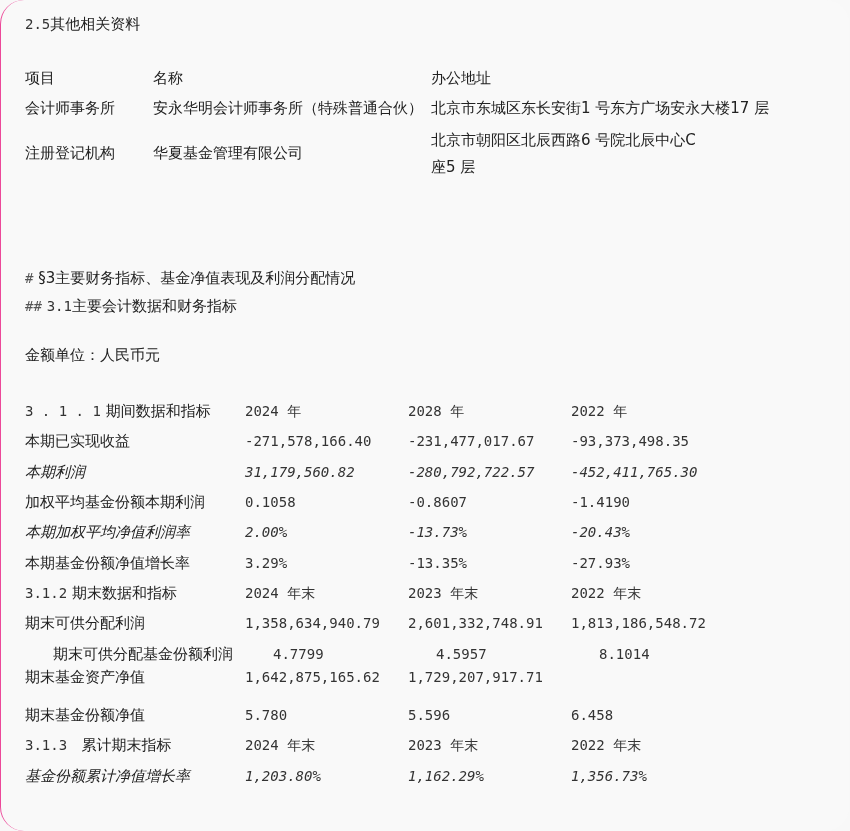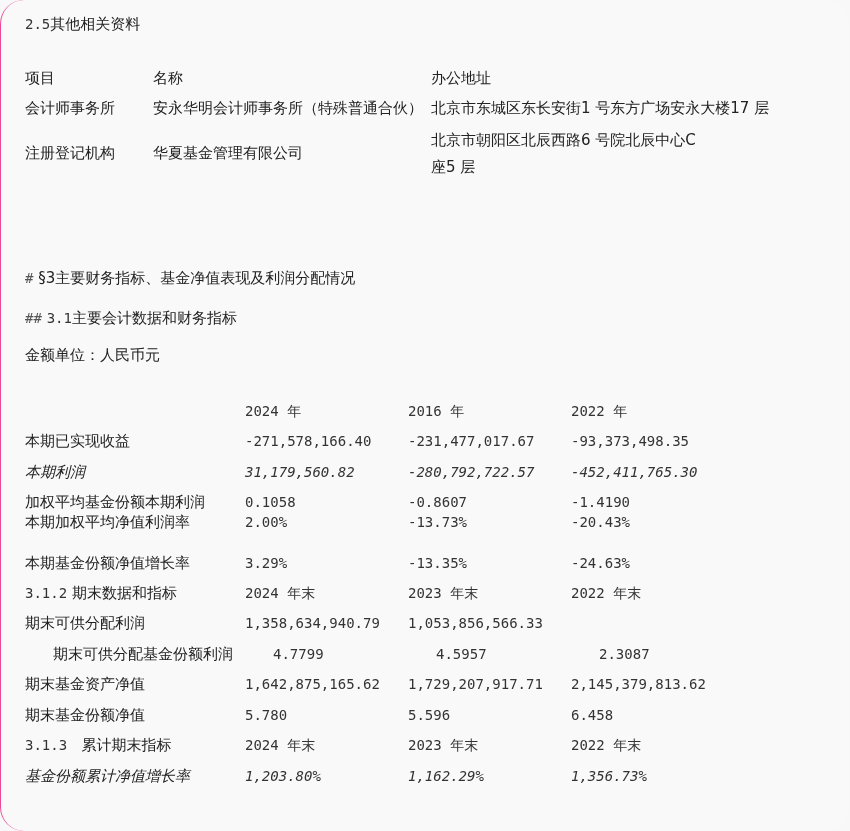--- a/index.html
+++ b/index.html
@@ -74,87 +74,88 @@
     <div class="row" style="top:89px;">
       <span class="c2 cjk">座5  层</span>
     </div>
   </div>
 
   <div class="abs" style="left:24px; top:239px;margin-top:29px;">
     <span class="hash">#</span>
     <span class="cjk">§3</span><span class="cjk">主要财务指标、基金净值表现及利润分配情况</span>
   </div>
 
-  <div class="abs" style="left:24px; top:308px;">
+  <div class="abs" style="left:24px; top:296px;">
     <span class="hash">##</span>
     <span class="mono">3.1</span><span class="cjk">主要会计数据和财务指标</span>
   </div>
 
   <div class="abs cjk" style="left:24px; top:345px;">金额单位：人民币元</div>
 
   <div class="t2">
 
     <div class="row" style="top:0px;">
+      <span class="c0"><span class="mono">3 . 1 . 1</span> <span class="cjk">期间数据和指标</span></span>
       <span class="c1 mono">2024 年</span>
-      <span class="c2 mono">2016 年</span>
+      <span class="c2 mono">2028 年</span>
       <span class="c3 mono">2022 年</span>
     </div>
     <div class="row" style="top:30px;">
       <span class="c0 cjk">本期已实现收益</span>
       <span class="c1 mono">-271,578,166.40</span>
       <span class="c2 mono">-231,477,017.67</span>
       <span class="c3 mono">-93,373,498.35</span>
     </div>
     <div class="row" style="top:61px;font-style:italic;">
       <span class="c0 cjk">本期利润</span>
       <span class="c1 mono">31,179,560.82</span>
       <span class="c2 mono">-280,792,722.57</span>
       <span class="c3 mono">-452,411,765.30</span>
     </div>
     <div class="row" style="top:91px;">
       <span class="c0 cjk">加权平均基金份额本期利润</span>
       <span class="c1 mono">0.1058</span>
       <span class="c2 mono">-0.8607</span>
       <span class="c3 mono">-1.4190</span>
     </div>
-    <div class="row" style="top:111px;">
+    <div class="row" style="top:121px;font-style:italic;">
       <span class="c0 cjk">本期加权平均净值利润率</span>
       <span class="c1 mono">2.00%</span>
       <span class="c2 mono">-13.73%</span>
       <span class="c3 mono">-20.43%</span>
     </div>
     <div class="row" style="top:152px;">
       <span class="c0 cjk">本期基金份额净值增长率</span>
       <span class="c1 mono">3.29%</span>
       <span class="c2 mono">-13.35%</span>
-      <span class="c3 mono">-24.63%</span>
+      <span class="c3 mono">-27.93%</span>
     </div>
 
     <div class="row" style="top:182px;">
       <span class="c0"><span class="mono">3.1.2</span> <span class="cjk">期末数据和指标</span></span>
       <span class="c1 mono">2024 年末</span>
       <span class="c2 mono">2023 年末</span>
       <span class="c3 mono">2022 年末</span>
     </div>
     <div class="row" style="top:212px;">
       <span class="c0 cjk">期末可供分配利润</span>
       <span class="c1 mono">1,358,634,940.79</span>
-      <span class="c2 mono">1,053,856,566.33</span>
+      <span class="c2 mono">2,601,332,748.91</span>
+      <span class="c3 mono">1,813,186,548.72</span>
     </div>
     <div class="row" style="top:243px;margin-left:28px;">
       <span class="c0 cjk">期末可供分配基金份额利润</span>
       <span class="c1 mono">4.7799</span>
       <span class="c2 mono">4.5957</span>
-      <span class="c3 mono">2.3087</span>
+      <span class="c3 mono">8.1014</span>
     </div>
-    <div class="row" style="top:273px;">
+    <div class="row" style="top:266px;">
       <span class="c0 cjk">期末基金资产净值</span>
       <span class="c1 mono">1,642,875,165.62</span>
       <span class="c2 mono">1,729,207,917.71</span>
-      <span class="c3 mono">2,145,379,813.62</span>
     </div>
     <div class="row" style="top:304px;text-align:center;">
       <span class="c0 cjk">期末基金份额净值</span>
       <span class="c1 mono">5.780</span>
       <span class="c2 mono">5.596</span>
       <span class="c3 mono">6.458</span>
     </div>
 
     <div class="row" style="top:334px;">
       <span class="c0"><span class="mono">3.1.3</span>&nbsp;&nbsp; <span class="cjk">累计期末指标</span></span>

